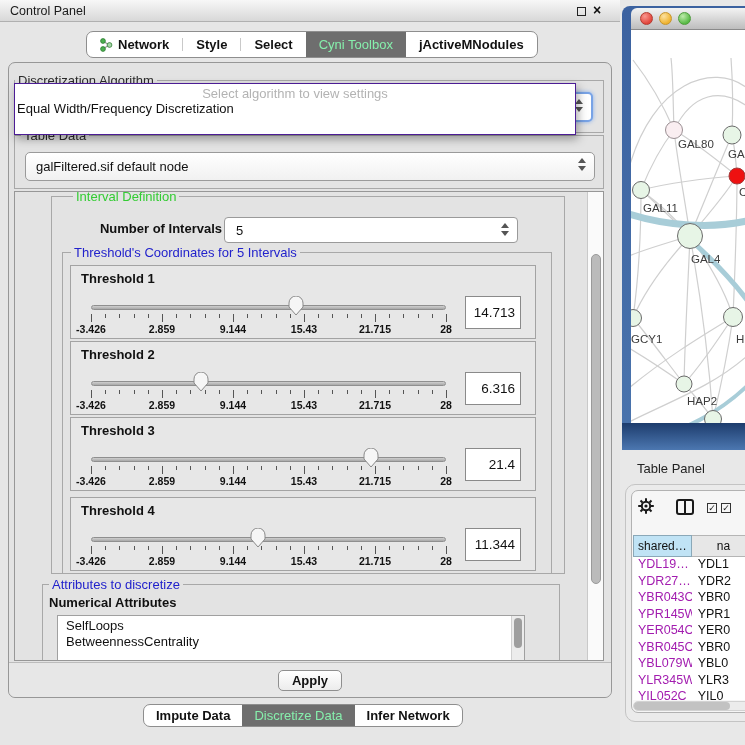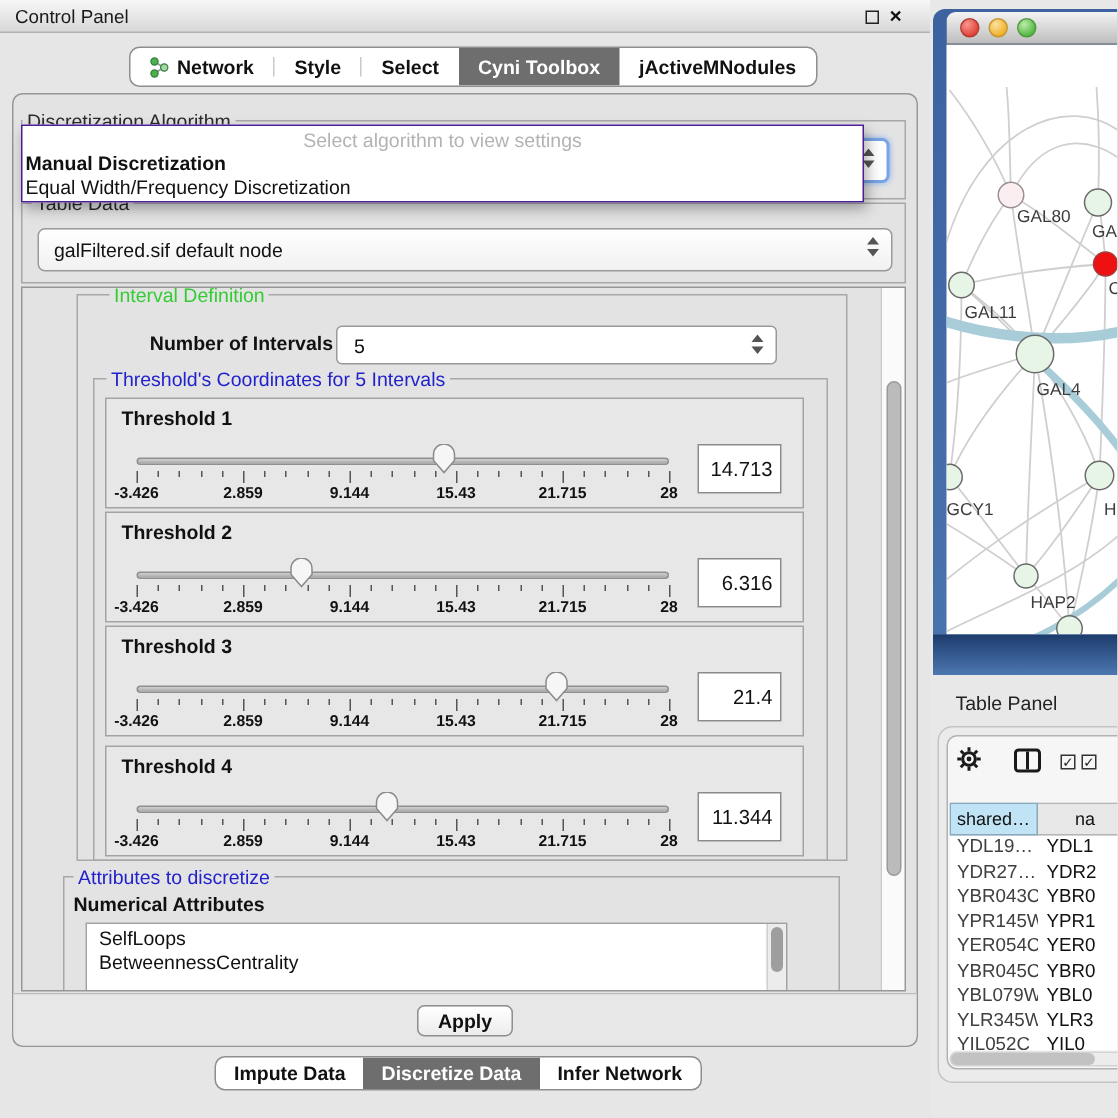--- a/index.html
+++ b/index.html
@@ -11,21 +11,21 @@
   .cp { position:absolute; left:0; top:0; width:620px; height:745px; background:#e6e6e6; }
   .cp-titlebar { position:absolute; left:0; top:0; width:620px; height:22px;
                  background:linear-gradient(#f7f7f7,#d8d8d8); border-bottom:1px solid #b0b0b0; }
   .cp-title { position:absolute; left:10px; top:4px; font-size:12.5px; color:#1a1a1a; }
   .float-btn { position:absolute; left:577px; top:7px; width:9px; height:9px; border:1.5px solid #222; background:transparent; }
   .close-btn { position:absolute; left:593px; top:2px; font-size:14px; font-weight:bold; color:#111; line-height:16px; }
 
   .top-tabs { position:absolute; left:86px; top:31px; height:27px; display:flex; align-items:stretch;
               background:#fff; border:1px solid #8e8e8e; border-radius:7px; overflow:hidden; }
   .tab { display:flex; align-items:center; gap:5px; padding:0 13px; font-size:13px; font-weight:bold; color:#111; white-space:nowrap; }
-  .tab.selected { background:#6e6e6e; color:#ffffff; font-weight:bold; }
+  .tab.selected { background:#6e6e6e; color:#86efac; font-weight:normal; }
   .tab-divider { width:1px; background:#c9c9c9; margin:6px 0; }
 
   .outer-panel { position:absolute; left:8px; top:62px; width:604px; height:636px;
                  background:#e3e3e3; border:1px solid #979797; border-radius:7px;padding-left:31px; }
 
   .group { position:absolute; border:1px solid #a8a8a8; }
   .legend { position:absolute; top:-8px; background:#e3e3e3; padding:0 3px; font-size:13px; white-space:nowrap; }
   .legend.dark  { color:#2b2b2b; }
   .legend.green { color:#33cc33; }
   .legend.blue  { color:#2222cc; }
@@ -114,21 +114,21 @@
   .icon-split { position:absolute; left:44px; top:8px; width:18px; height:16px; border:2px solid #1a1a1a; border-radius:3px; }
   .icon-split::after { content:""; position:absolute; left:6px; top:0; width:2px; height:12px; background:#1a1a1a; }
   .cb { position:absolute; top:12px; width:10px; height:10px; border:1.5px solid #333; font-size:9px; line-height:8px; text-align:center; color:#222; }
   .cb1 { left:75px; } .cb2 { left:89px; }
   .tp-table { position:absolute; left:1px; top:44px; width:123px; height:165px; overflow:hidden; }
   .tp-header { display:flex; height:22px; }
   .th { font-size:12px; color:#111; text-align:center; line-height:20px; overflow:hidden; white-space:nowrap; }
   .th.c1 { width:73px; background:#c0e3f5; border:1px solid #8aa8b8; }
   .th.c2 { width:80px; background:#e7e7e7; border:1px solid #b5b5b5; border-left:none; }
   .tp-row { display:flex; height:16.5px; background:#fff; }
-  .td1 { width:73px; padding-left:5px; font-size:12.5px; color:#404040; white-space:nowrap; overflow:hidden; }
+  .td1 { width:73px; padding-left:5px; font-size:12.5px; color:#a21caf; white-space:nowrap; overflow:hidden; }
   .td2 { width:80px; padding-left:6px; font-size:12.5px; color:#111; white-space:nowrap; overflow:hidden; }
   .tp-hscroll { position:absolute; left:1px; top:210px; width:121px; height:10px; background:#ececec;
                 border:1px solid #d2d2d2; border-radius:5px; }
   .tp-hthumb { position:absolute; left:0; top:0; width:96px; height:8px; background:#c2c2c2; border-radius:4px; }
 </style>
 </head>
 <body>
 
 <div class="page">
 
@@ -172,21 +172,20 @@
         <div class="focus-combo">
           <div class="spin">
             <div class="arr-up"></div>
               <div class="arr-down"></div>
           </div>
         </div>
       </div>
 
       <div class="popup">
         <div class="popup-hint">Select algorithm to view settings</div>
-        <div class="popup-item bold">Manual Discretization</div>
         <div class="popup-item">Equal Width/Frequency Discretization</div>
       </div>
 
       <div class="group td-group">
         <span class="legend dark" style="left:6px;">Table Data</span>
         <div class="combo">
           <span class="combo-text">galFiltered.sif default node</span>
           <div class="spin">
             <div class="arr-up"></div>
               <div class="arr-down"></div>

